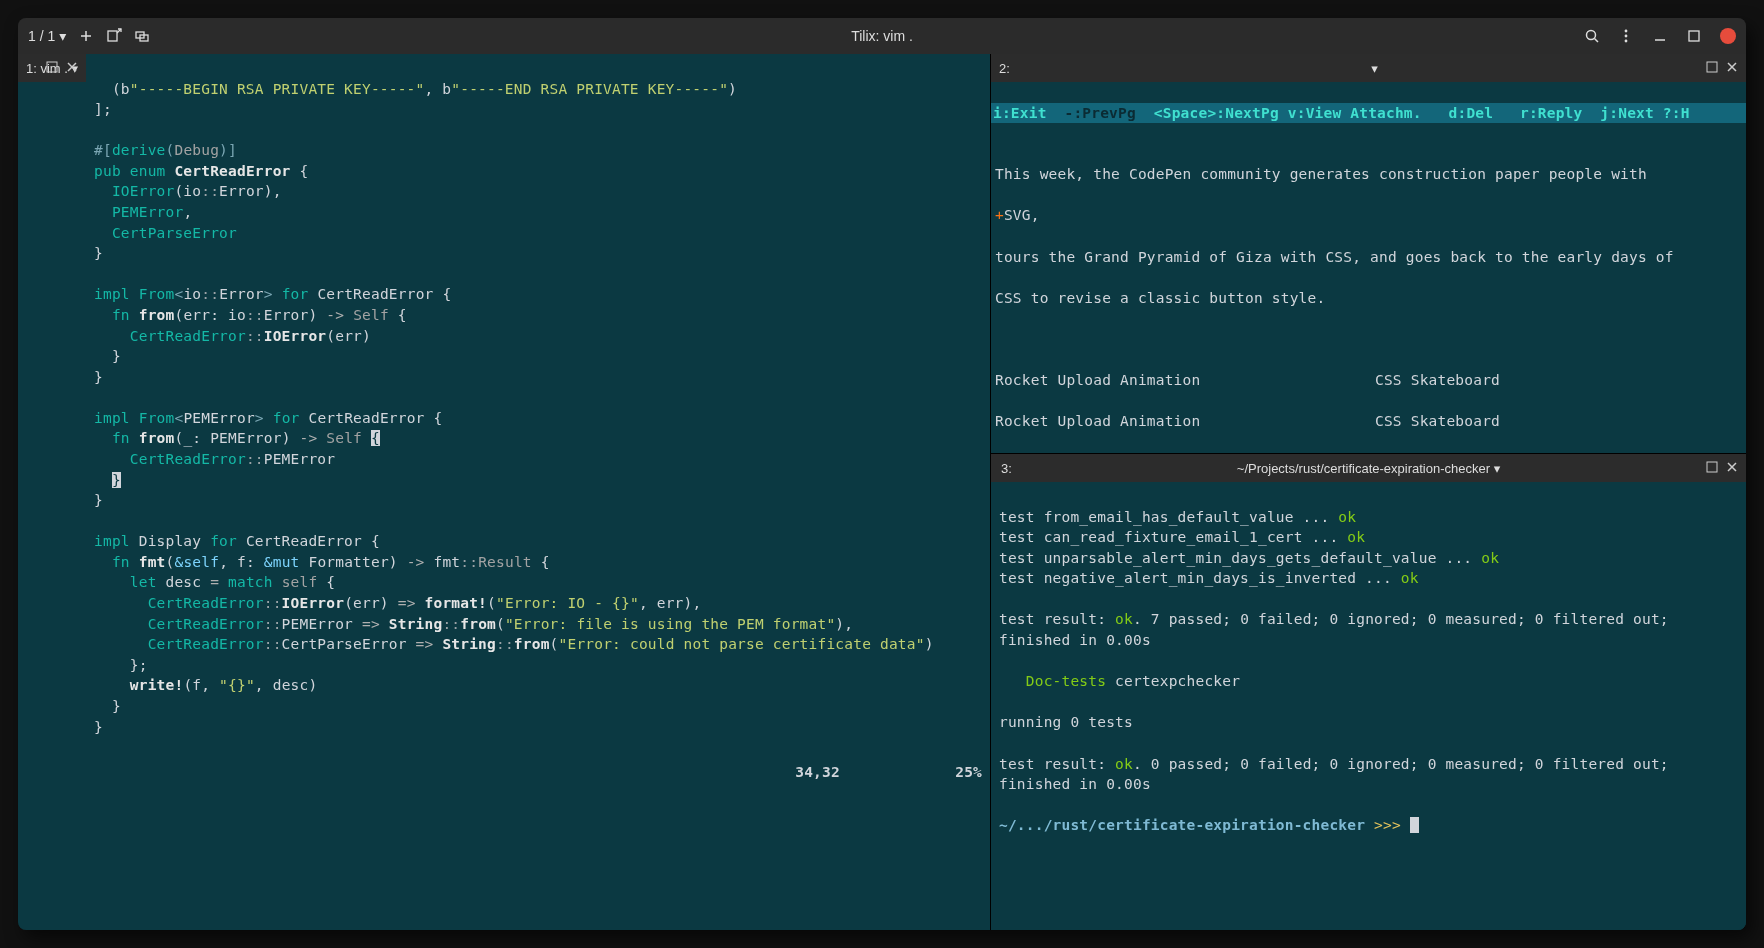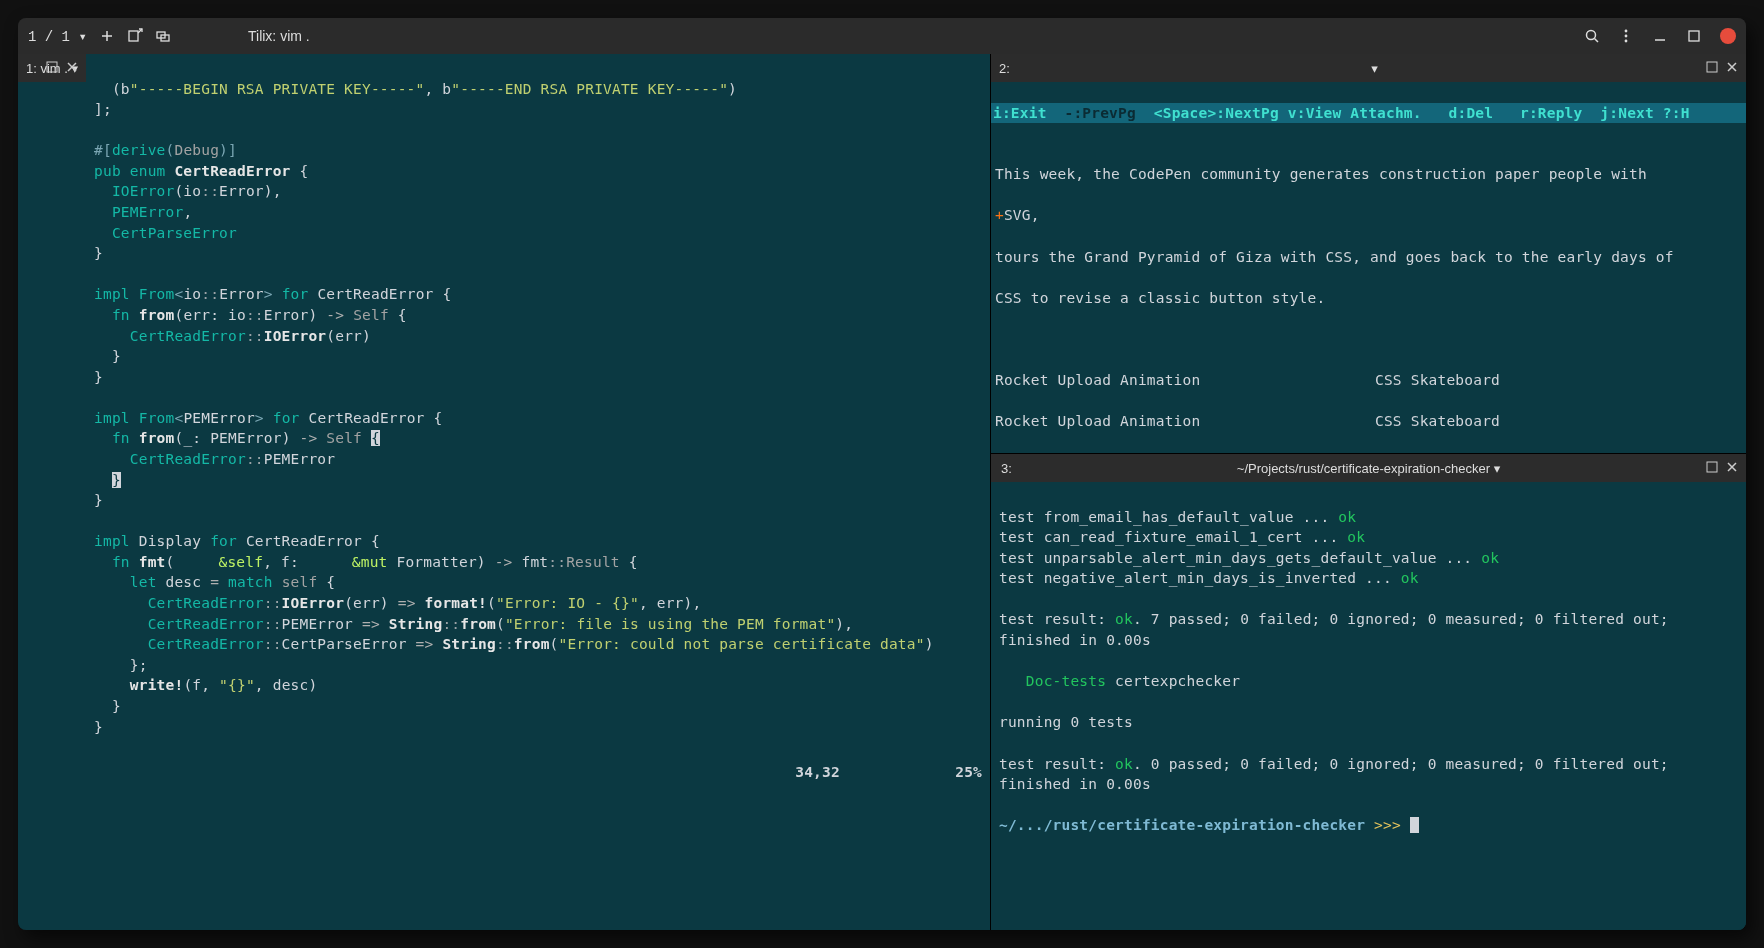--- a/index.html
+++ b/index.html
@@ -27,23 +27,23 @@
     height: 36px;
     background: #2b2b2b;
     display: flex;
     align-items: center;
     padding: 0 10px;
     color: #ddd;
     font-family: sans-serif;
     font-size: 14px;
   }
   .titlebar-left { display: flex; align-items: center; gap: 12px; width: 220px;}
-  .titlebar-title { flex: 1; }
+  .titlebar-title { flex: 1; text-align: center; }
   .titlebar-right { display: flex; align-items: center; gap: 18px; width: 220px; justify-content: flex-end;}
-  .tb-btn { cursor: pointer; display: inline-flex; align-items: center; font-family: Liberation Mono, monospace; }
+  .tb-btn { cursor: pointer; display: inline-flex; align-items: center; }
   .tb-btn svg { width: 16px; height: 16px; }
   .close-circle { width: 16px; height: 16px; background: #e74c3c; border-radius: 50%; }
   .content {
     flex: 1;
     display: flex;
     background: #0b3942;
   }
   .left-pane { width: 973px; display: flex; flex-direction: row; border-right: 1px solid #000;}
   .right-pane { flex: 1; display: flex; flex-direction: column; }
   .right-top { height: 400px; display: flex; flex-direction: column; border-bottom: 1px solid #000;}
@@ -73,22 +73,22 @@
     color: #d1d5db;
     letter-spacing: 0.2px;
   }
   
   .c-str { color: #c0d070; } 
   .c-kw { color: #14b8a6; }
   .c-type { color: #a3a3a3; }
   .c-op { color: #b0b0b0; }
   .c-delim { color: #7aa6b3; }
   .c-dim { color: #9aa3a7; }
-  .c-ok2 { color: #22c55e; }
-  .c-pink { color: #bef264; margin-left: 44px; }
+  .c-ok2 { color: #84cc16; }
+  .c-pink { color: #7dd3fc; }
   .c-white { color: #e6e6e6; font-weight: bold;}
   .cursor-block { background: #d1d5db; color:#0b3942; }
   .mutt-hdr { background: #13667a; color: #0b2b33; font-weight: bold; padding:0 2px;}
   .mutt-hdr-cyan { color: #40e0d0; }
   .right-col-layout { display:flex; }
   .right-col-layout > div:first-child { width: 380px;}
 </style>
 </head>
 <body>
 

